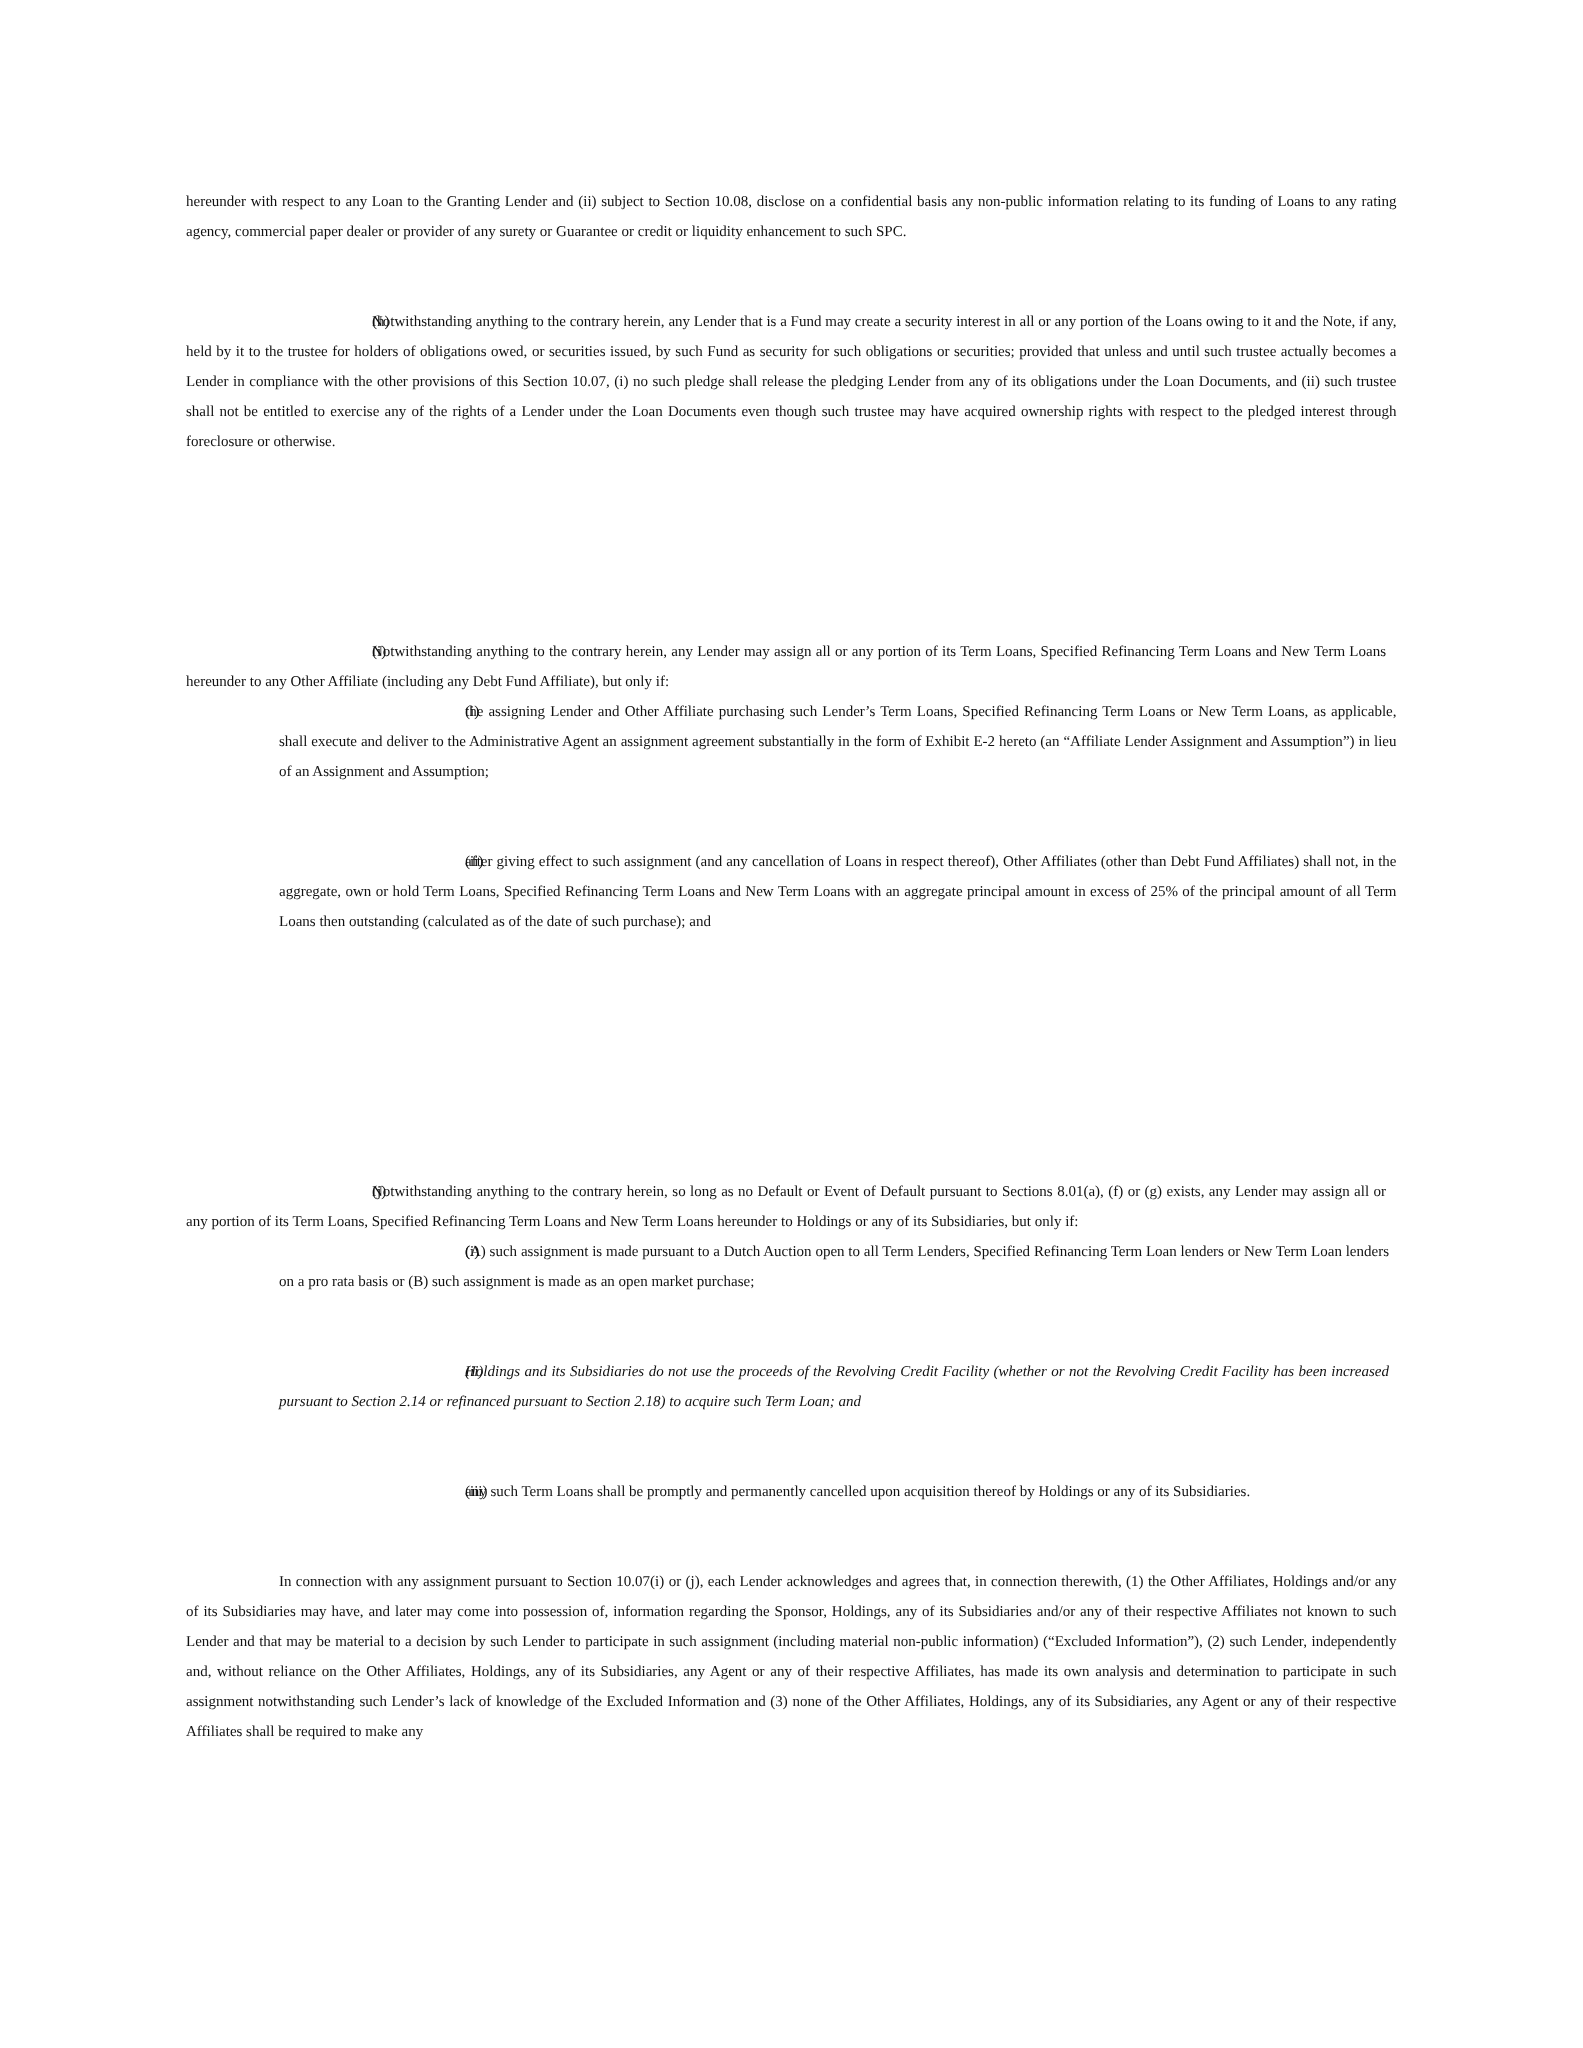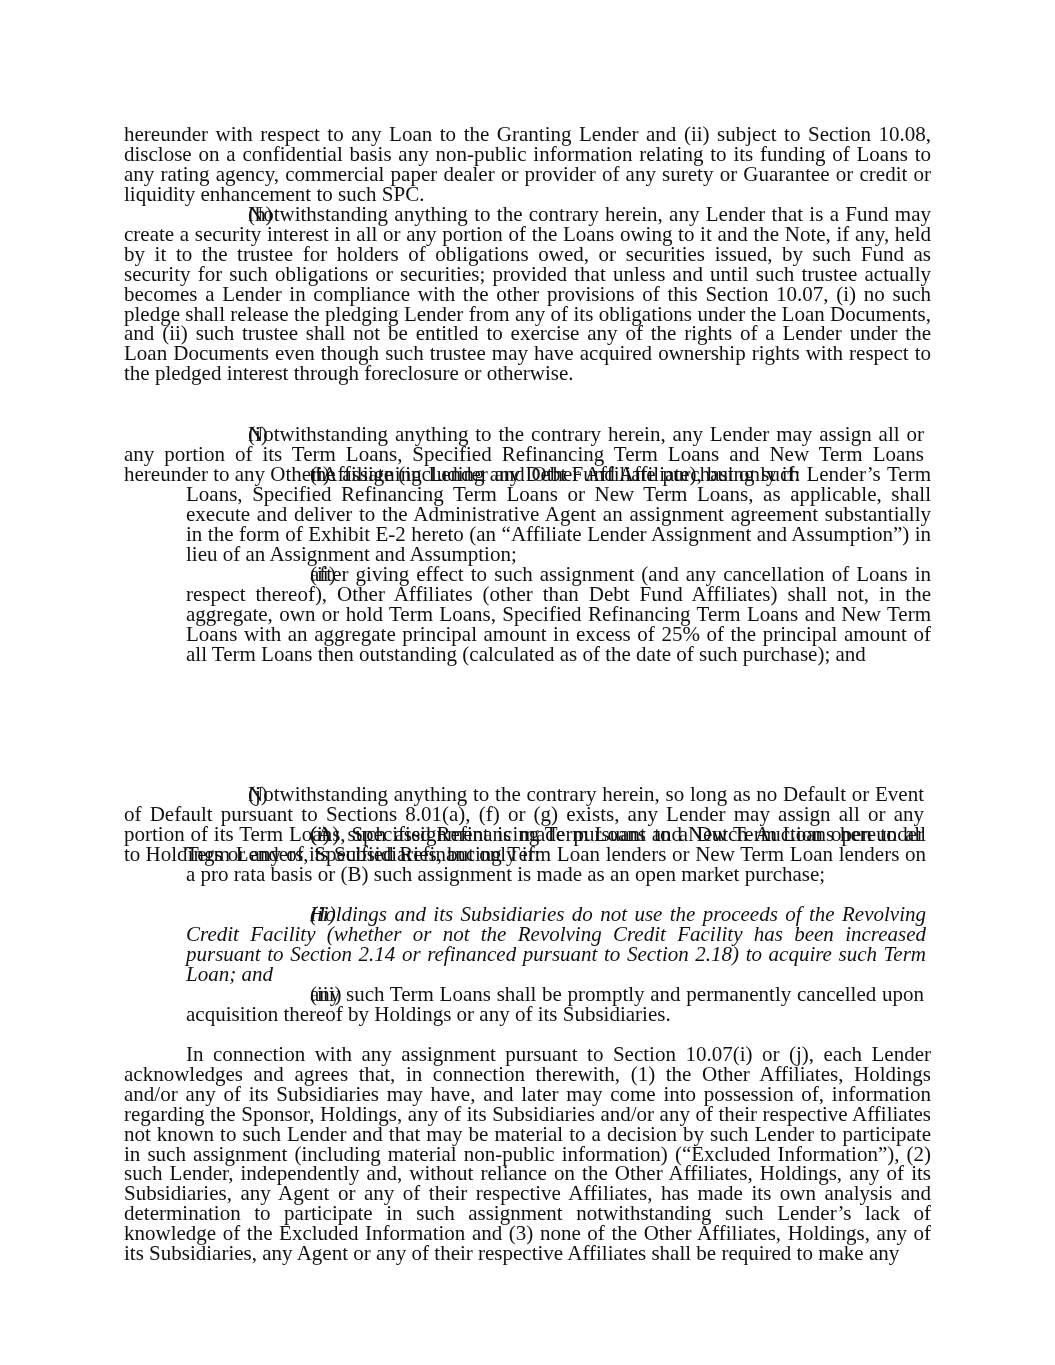--- a/index.html
+++ b/index.html
@@ -1,21 +1,21 @@
 <!DOCTYPE html>
 <html><head>
 <meta charset="utf-8">
 <style>
   html, body { margin: 0; padding: 0; background: #ffffff; }
   body { width: 1055px; height: 1365px; position: relative; overflow: hidden; }
   .page {
     position: absolute; left: 0; top: 0; width: 1055px; height: 1365px;
     background: #ffffff; color: #111111;
     font-family: "Liberation Serif", "DejaVu Serif", serif;
-    font-size: 21px; line-height: 19.9px;
+    font-size: 10px; line-height: 19.9px;
   }
   .para { position: absolute; text-align: justify; margin: 0; }
   .para.last-left { text-align-last: left; margin-top: 40px; }
   .lbl { display: inline-block; }
   .u { text-underline-offset: 2px; text-decoration-thickness: 1px; }
   .page-number {
     position: absolute; left: 0; width: 1055px; top: 1268px; text-align: center;
   }
 </style>
 </head>

